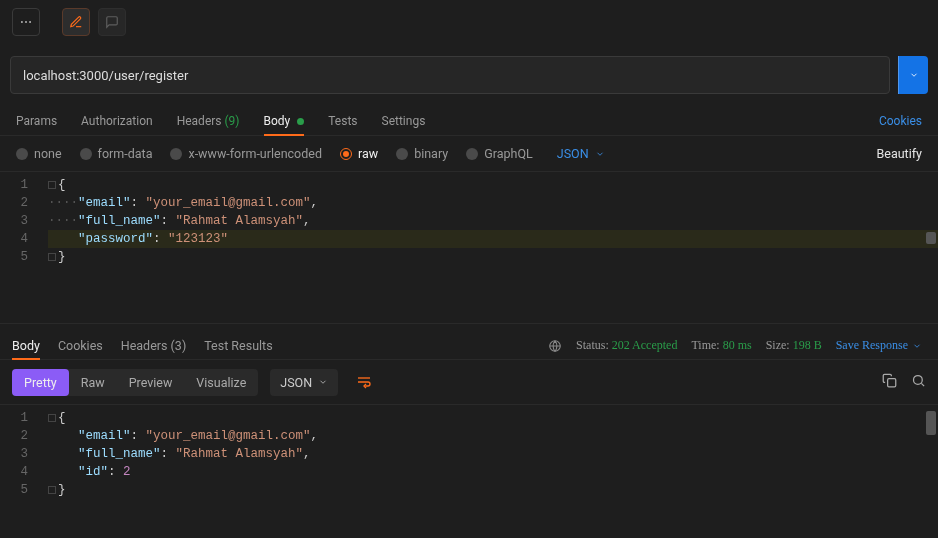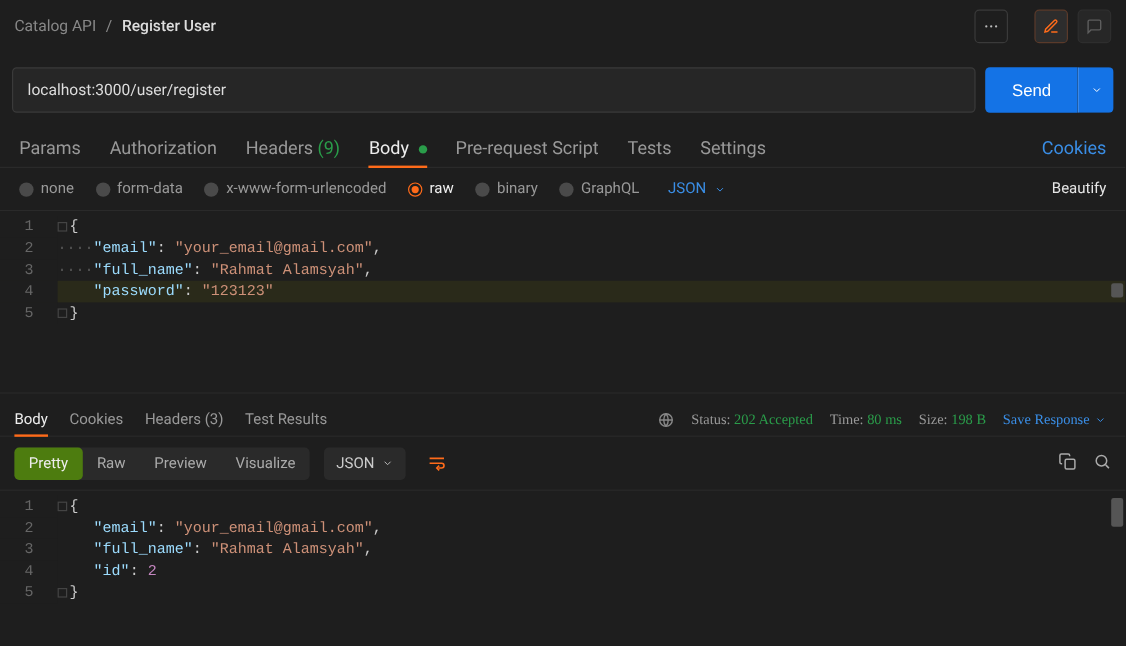--- a/index.html
+++ b/index.html
@@ -110,21 +110,21 @@
     cursor: pointer;
   }
 
   
   .tabs {
     display: flex;
     align-items: center;
     padding: 2px 16px 0 16px;
     gap: 24px;
     border-bottom: 1px solid transparent;
-    font-size: 15px;
+    font-size: 12px;
     text-align: right;
   }
   .tabs .tab { color: #999; cursor: pointer; padding: 6px 0; position: relative; }
   .tabs .tab.active { color: #eee; }
   .tabs .tab.active::after {
     content: "";
     position: absolute;
     left: 0; right: 0; bottom: -2px;
     height: 2px;
     background: #ff6b1a;
@@ -255,21 +255,21 @@
     background: #2a2a2a;
     border-radius: 4px;
   }
   .seg .segbtn {
     color: #aaa;
     padding: 6px 12px;
     cursor: pointer;
     font-size: 12.5px;
   }
   .seg .segbtn.active {
-    background: #4d7c0f;
+    background: #8b5cf6;
     color: #eee;
     border-radius: 4px;
   }
   .lang-pick2 {
     margin-left: 10px;
     background: #2a2a2a;
     border-radius: 4px;
     color: #ccc;
     padding: 6px 10px;
     display: flex;
@@ -298,25 +298,20 @@
     height: 108px;
     position: relative;
   }
 
   .chev { width: 10px; height: 10px; }
 </style>
 </head>
 <body>
 
 <div class="topbar">
-  <div class="breadcrumb">
-    <span>Catalog API</span>
-    <span>/</span>
-    <span class="current">Register User</span>
-  </div>
   <div class="top-actions">
     <button class="btn icon-only outlined">
       <svg width="14" height="14" viewBox="0 0 24 24" fill="#bbb">
           <circle cx="5" cy="12" r="1.6"></circle>
           <circle cx="12" cy="12" r="1.6"></circle>
           <circle cx="19" cy="12" r="1.6"></circle>
         </svg>
     </button>
     <div style="width:6px"></div>
     <button class="btn icon-only orange">
@@ -331,41 +326,39 @@
         </svg>
     </button>
   </div>
 </div>
 
 <div class="reqrow">
   <div class="url-input">
     <span>localhost:3000/user/register</span>
   </div>
   <div class="send-split">
-    <button class="send-btn">Send</button>
     <button class="send-drop">
       <svg class="chev" viewBox="0 0 24 24" fill="none" stroke="#fff" stroke-width="2">
           <polyline points="6 9 12 15 18 9"></polyline>
         </svg>
     </button>
   </div>
 </div>
 
 <div class="tabs">
   <div class="tab">Params</div>
   <div class="tab">Authorization</div>
   <div class="tab">
     <span>Headers</span>
     <span class="count">(9)</span>
   </div>
   <div class="tab active">
     <span>Body</span>
     <span class="dot"></span>
   </div>
-  <div class="tab">Pre-request Script</div>
   <div class="tab">Tests</div>
   <div class="tab">Settings</div>
   <div class="right-link">Cookies</div>
 </div>
 
 <div class="bodytype">
   <div class="radio">
       <span class="circle"></span>
       <span>none</span>
     </div>

